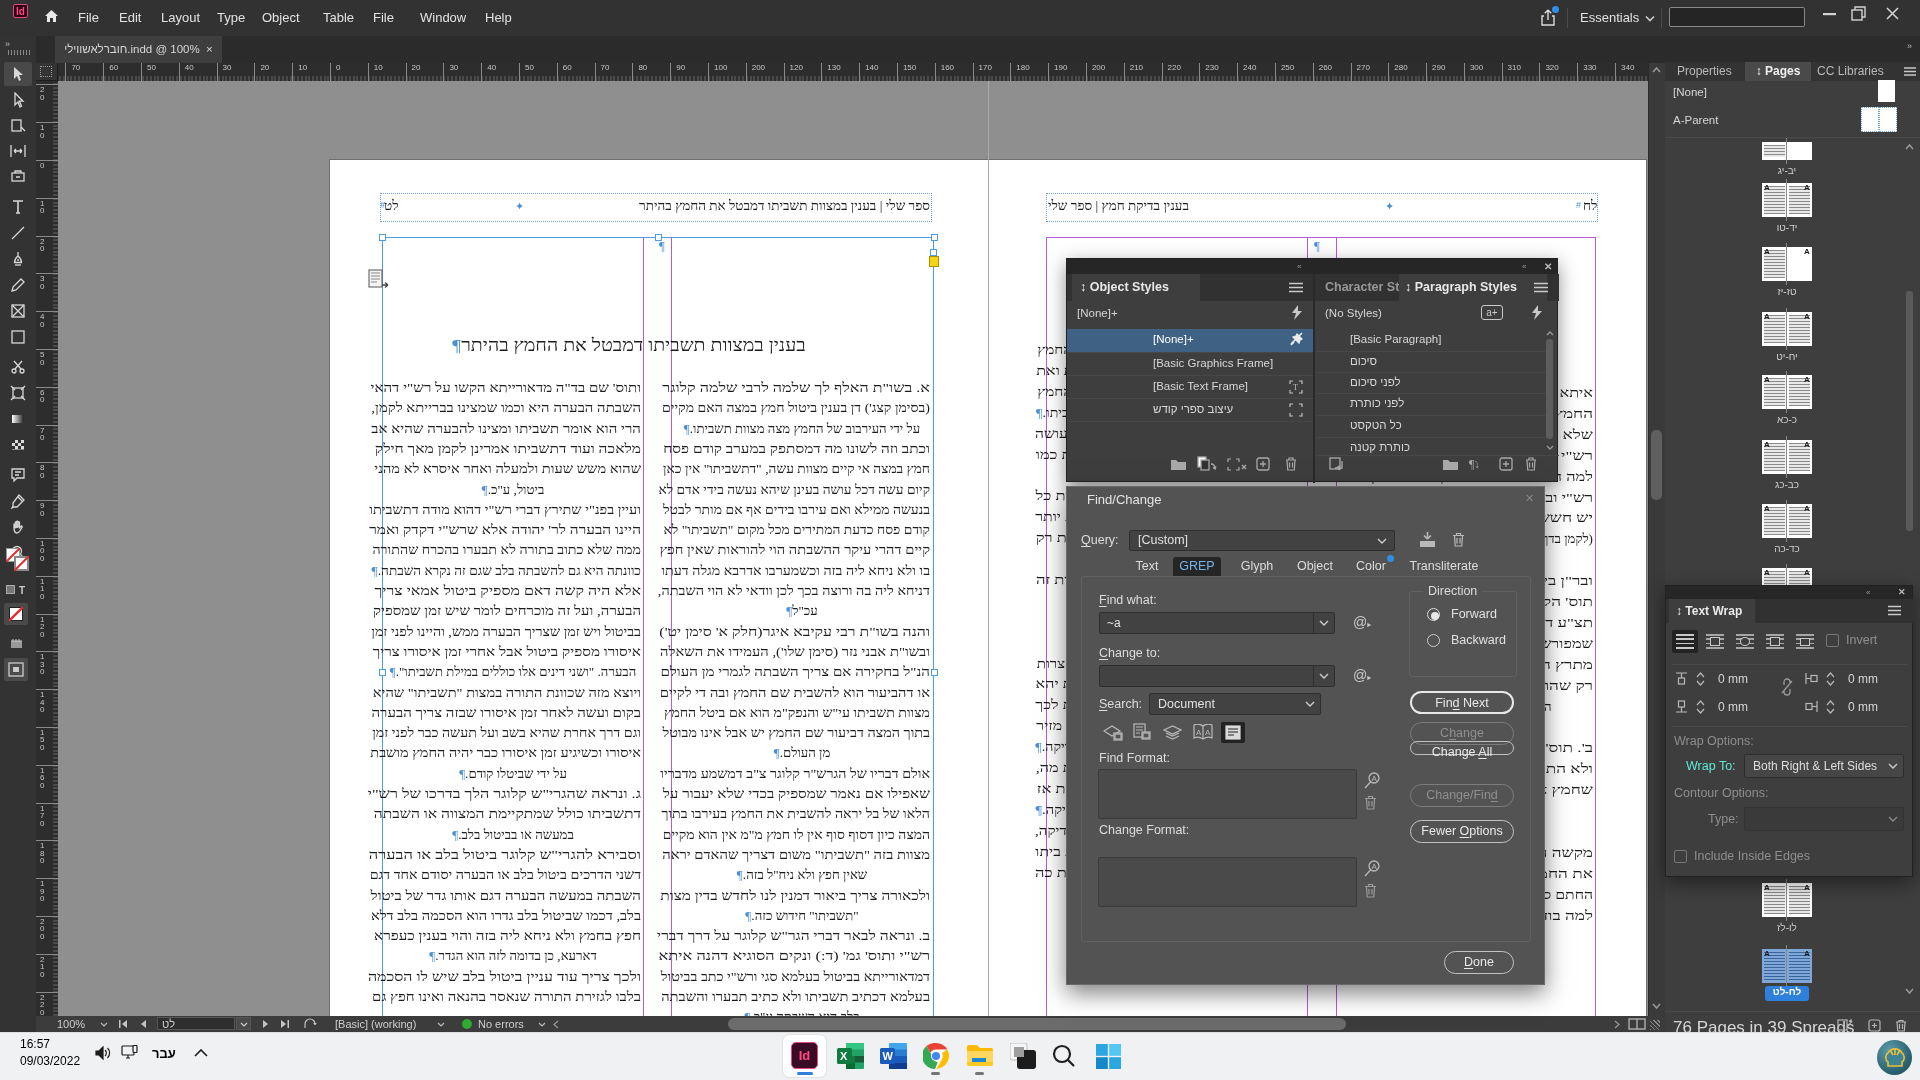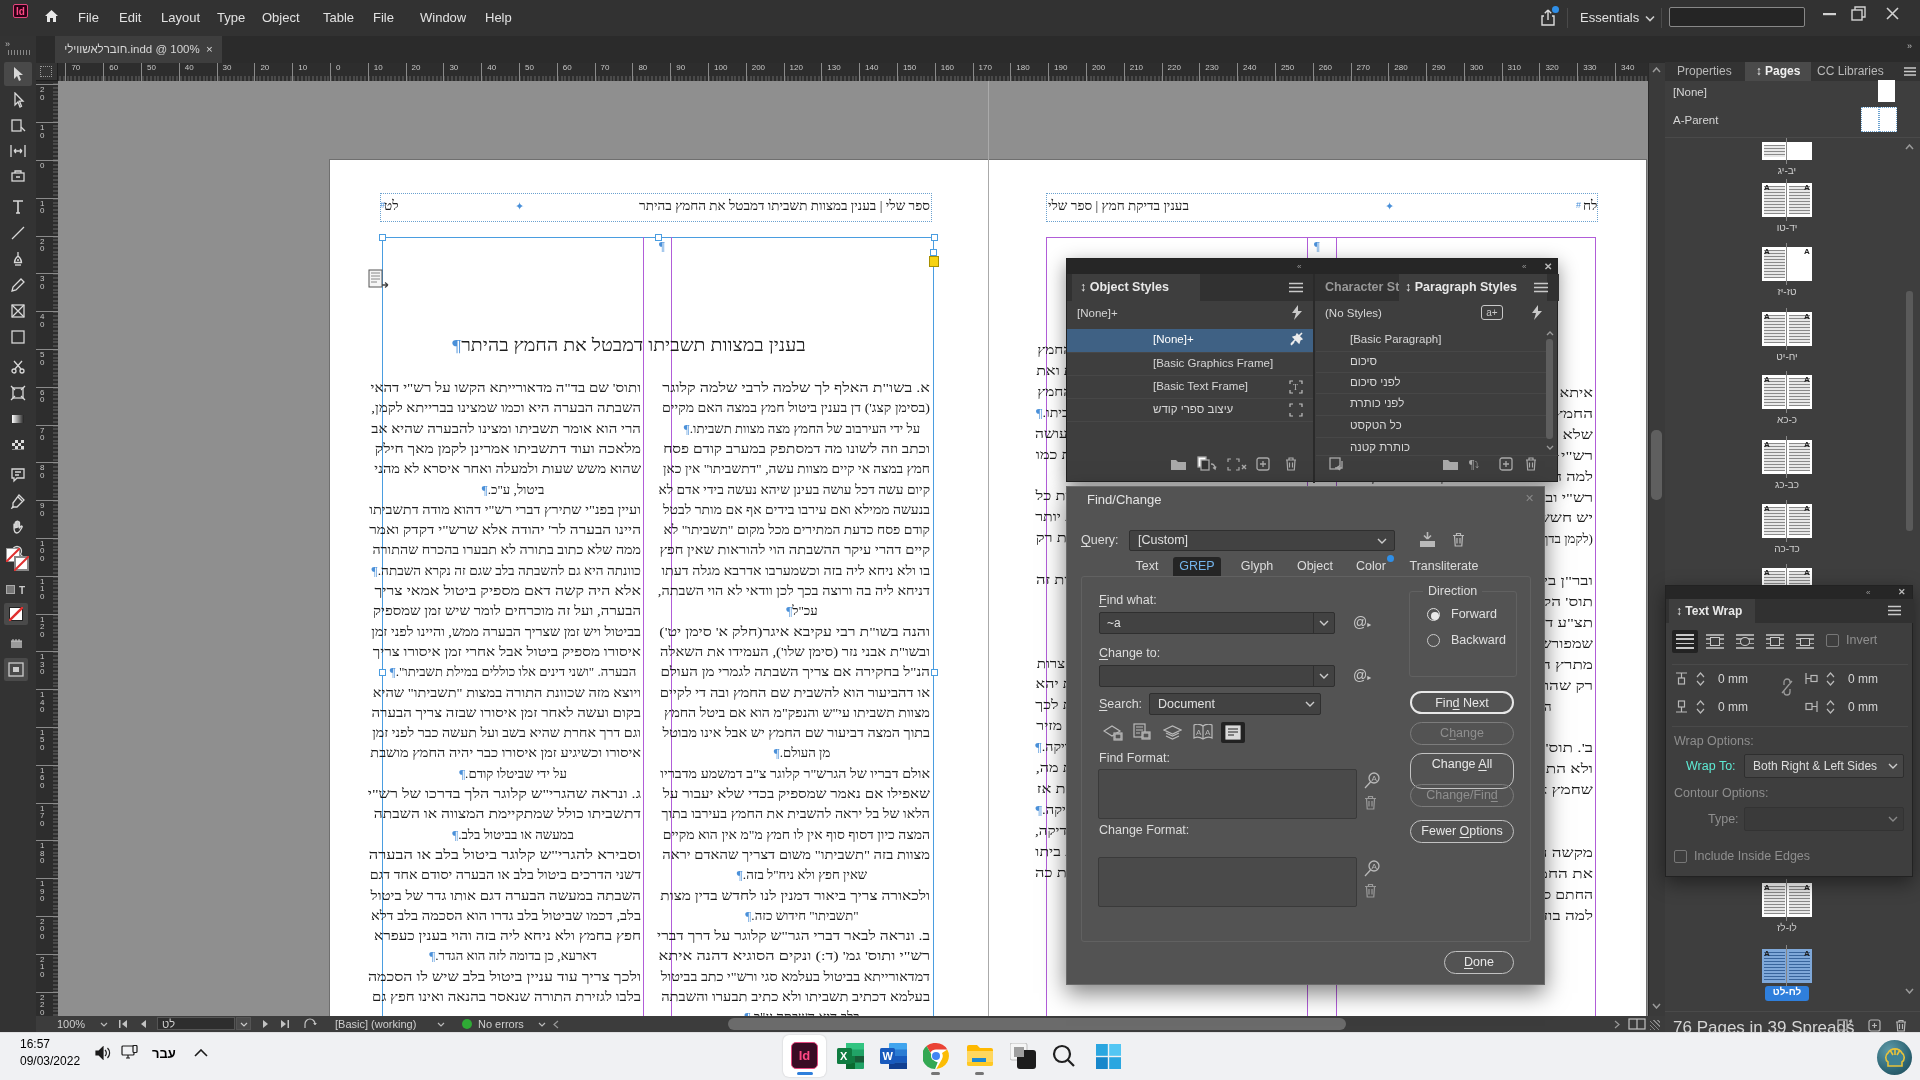--- a/index.html
+++ b/index.html
@@ -888,21 +888,21 @@
       </svg>
 <div style="position:absolute;left:342px;top:104px;width:108px;height:86px;border:1px solid #616161;border-radius:3px"></div>
 <div style="position:absolute;left:356px;top:97px;background:#535353;padding:0 5px;color:#dcdcdc;font-size:12.5px">Direction</div>
 <div style="position:absolute;left:360px;top:121px;width:13px;height:13px;border-radius:50%;border:1px solid #ddd"></div>
 <div style="position:absolute;left:363.5px;top:124.5px;width:8px;height:8px;border-radius:50%;background:#e8e8e8"></div>
 <div style="position:absolute;left:384px;top:120px;color:#e0e0e0;font-size:12.5px">Forward</div>
 <div style="position:absolute;left:360px;top:147px;width:13px;height:13px;border-radius:50%;border:1px solid #c9c9c9"></div>
 <div style="position:absolute;left:384px;top:146px;color:#e0e0e0;font-size:12.5px">Backward</div>
 <div class="btn def" style="left:343px;top:204px;width:104px;height:23px;line-height:21px">Fin<u>d</u> Next</div>
 <div class="btn dis" style="left:343px;top:235px;width:104px;height:23px;line-height:21px">C<u>h</u>ange</div>
-<div class="btn" style="left:343px;top:266px;width:104px;height:36px;line-height:21px">Change <u>A</u>ll</div>
+<div class="btn" style="left:343px;top:254px;width:104px;height:14px;line-height:21px">Change <u>A</u>ll</div>
 <div class="btn dis" style="left:343px;top:297px;width:104px;height:23px;line-height:21px">Change/Fin<u>d</u></div>
 <div class="btn" style="left:343px;top:333px;width:104px;height:23px;line-height:21px">Fewer <u>O</u>ptions</div>
 <div class="btn" style="left:377px;top:464px;width:70px;height:23px;line-height:21px"><u>D</u>one</div>
 </div>
 <div class="abs" id="taskbar"></div>
 <div class="abs" style="left:20px;top:1037px;font-size:12px">16:57</div>
 <div class="abs" style="left:20px;top:1054px;font-size:12px">09/03/2022</div>
 <svg class="abs" style="left:95px;top:1046px" width="17" height="14" viewBox="0 0 17 14" fill="none" stroke="#1b1b1b" stroke-width="1.2">
       <path d="M1 5h3l4-4v12L4 9H1z" fill="#1b1b1b"></path>
       <path d="M10 4a4 4 0 0 1 0 6M12.5 2a7 7 0 0 1 0 10"></path>

